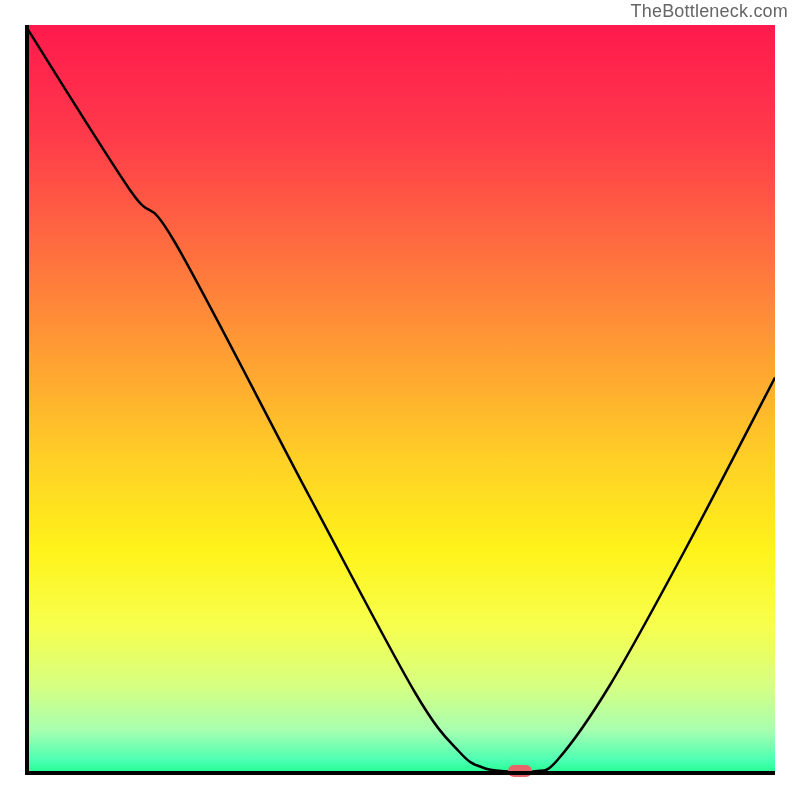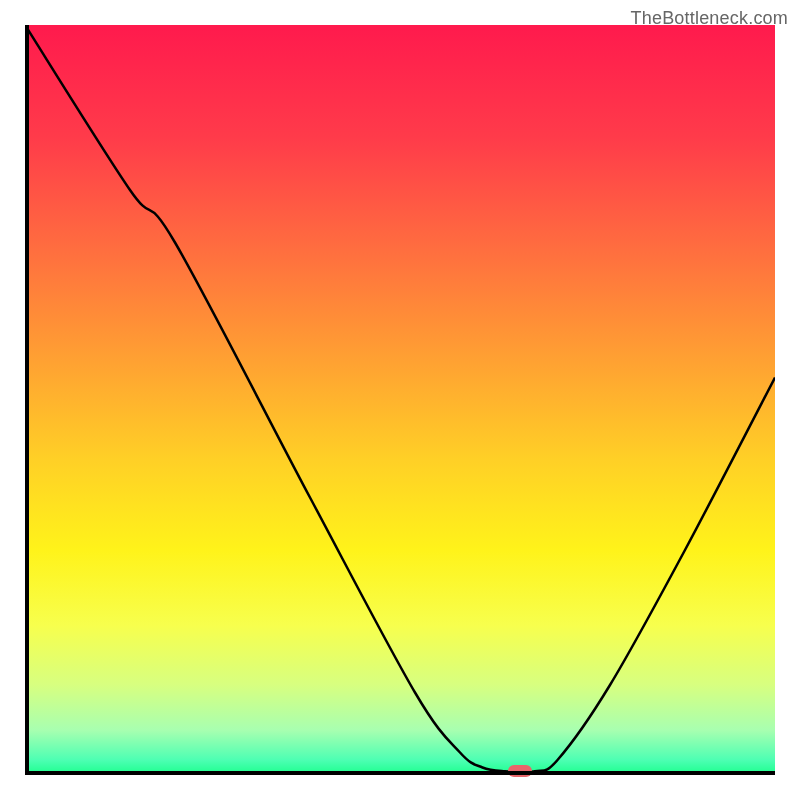--- a/index.html
+++ b/index.html
@@ -6,21 +6,21 @@
     margin: 0;
     padding: 0;
     width: 800px;
     height: 800px;
     background: #ffffff;
     position: relative;
     font-family: Arial, sans-serif;
   }
   .watermark {
     position: absolute;
-    top: 8px;
+    top: 1px;
     right: 12px;
     font-size: 18px;
     color: #666666;
     font-weight: normal;
     letter-spacing: 0.2px;
     z-index: 10;
   }
   .plot-area {
     position: absolute;
     left: 25px;

